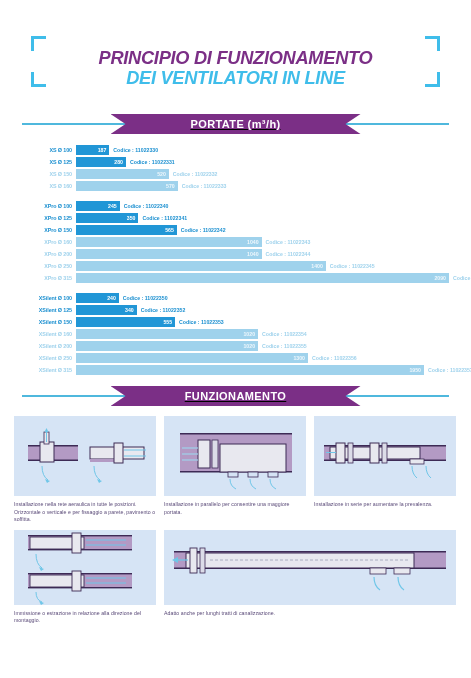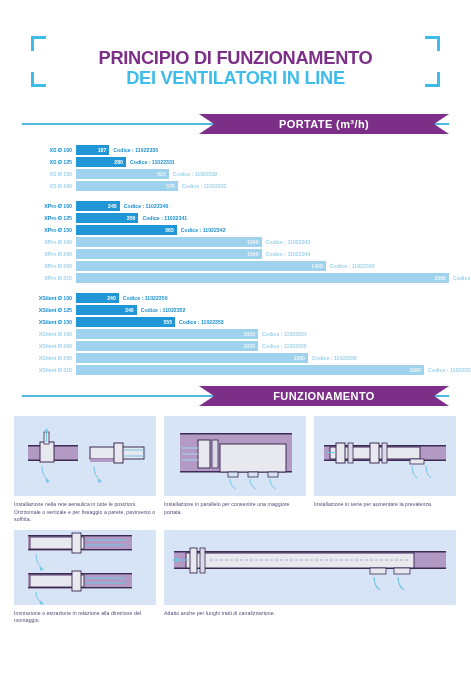--- a/index.html
+++ b/index.html
@@ -23,20 +23,21 @@
   }
   .bracket.tl { top: 36px; left: 31px; border-right: none; border-bottom: none; }
   .bracket.bl { top: 72px; left: 31px; border-right: none; border-top: none; }
   .bracket.tr { top: 36px; right: 31px; border-left: none; border-bottom: none; }
   .bracket.br { top: 72px; right: 31px; border-left: none; border-top: none; }
 
   .title-wrap {
     position: absolute;
     top: 48px; left: 0; right: 0;
     text-align: center;
+    font-style: italic;
   }
   .title-1 {
     font-size: 19px;
     font-weight: bold;
     color: #7b2f86;
     letter-spacing: -0.3px;
     line-height: 20px;
     font-stretch: condensed;
     transform: scaleX(0.96);
   }
@@ -49,21 +50,22 @@
     transform: scaleX(0.96);
   }
 
   
   .banner-row {
     position: relative;
     height: 24px;
     margin: 0 22px;
     display: flex;
     align-items: center;
-    justify-content: flex-end;
+    justify-content: center;
+    text-decoration: underline;
   }
   .banner-line {
     position: absolute;
     left: 0; right: 0; top: 11px;
     height: 2px;
     background: #4fb8dd;
   }
   .banner {
     position: relative;
     background: #7b2f86;

